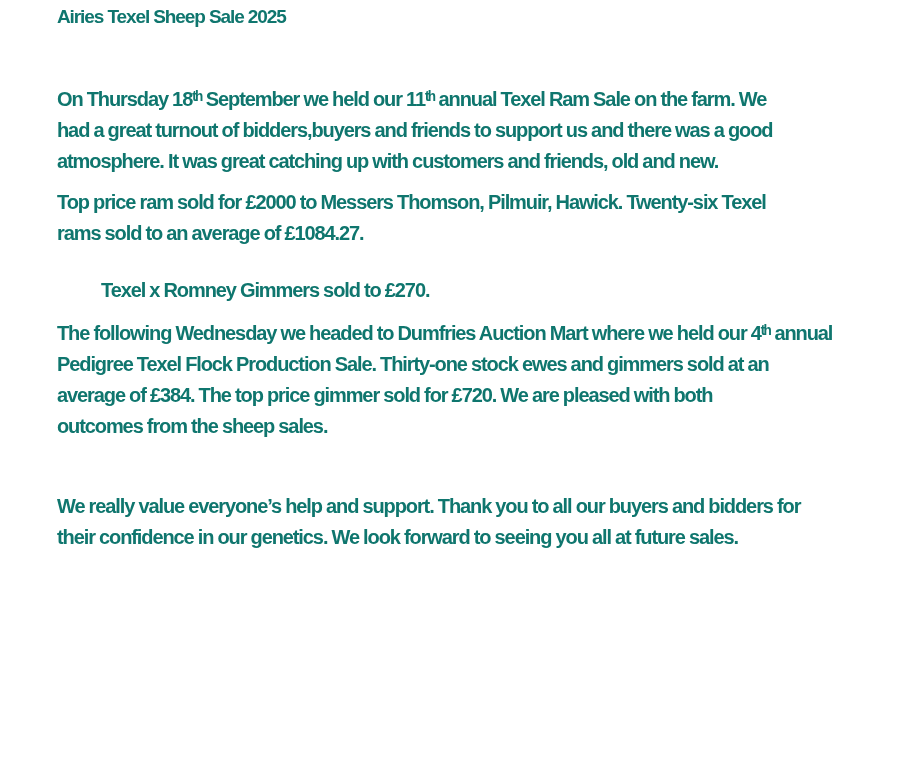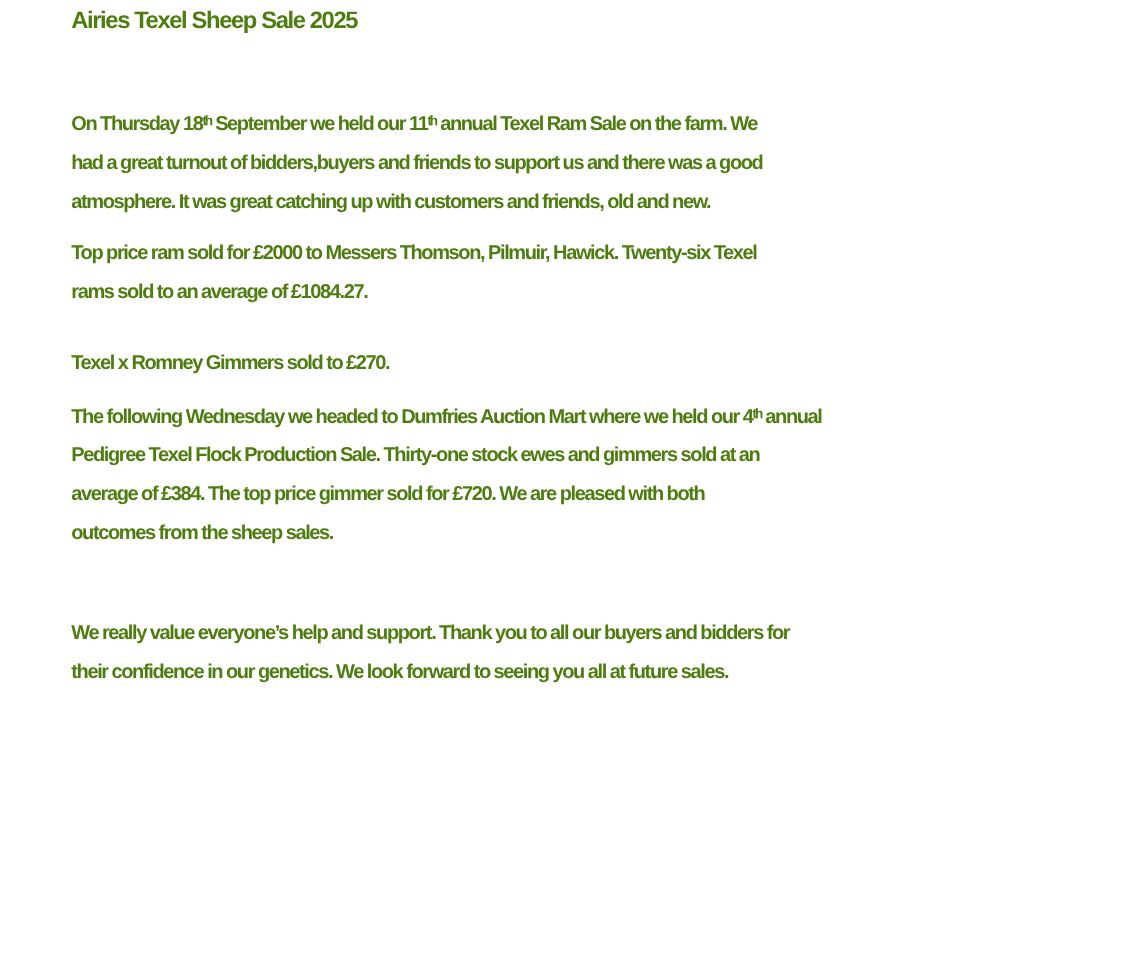--- a/index.html
+++ b/index.html
@@ -11,43 +11,43 @@
     width: 900px;
     height: 780px;
     overflow: hidden;
   }
   .page {
     box-sizing: border-box;
     width: 900px;
     height: 780px;
     padding: 3px 55px 0 57px;
     font-family: "Liberation Sans", "DejaVu Sans", sans-serif;
-    color: #4d7c0f;
+    color: #0f766e;
     background: #ffffff;
   }
   .title {
     font-size: 19px;
     line-height: 28px;
     font-weight: 700;
     letter-spacing: -1.1px;
     margin: 0 0 53px 0;
     white-space: pre-wrap;
   }
   .para {
-    font-size: 16px;
+    font-size: 20px;
     line-height: 31px;
     font-weight: 700;
     letter-spacing: -1.1px;
     word-spacing: -0.3px;
     margin: 0;
     white-space: pre-wrap;
   }
   .para.g-sm  { margin-bottom: 10px; }
   .para.g-md  { margin-bottom: 26px;  }
-  .para.g-md2 { margin-bottom: 12px; }
+  .para.g-md2 { margin-bottom: 12px; margin-left: 44px; }
   .para.g-xl  { margin-bottom: 54px; }
   .para.g-lg  { margin-bottom: 49px; }
   .para.g-xs  { margin-bottom: 6px;  }
 </style>
 </head>
 <body>
 
 <div class="page">
   <h1 class="title">Airies Texel Sheep Sale 2025</h1>
 

